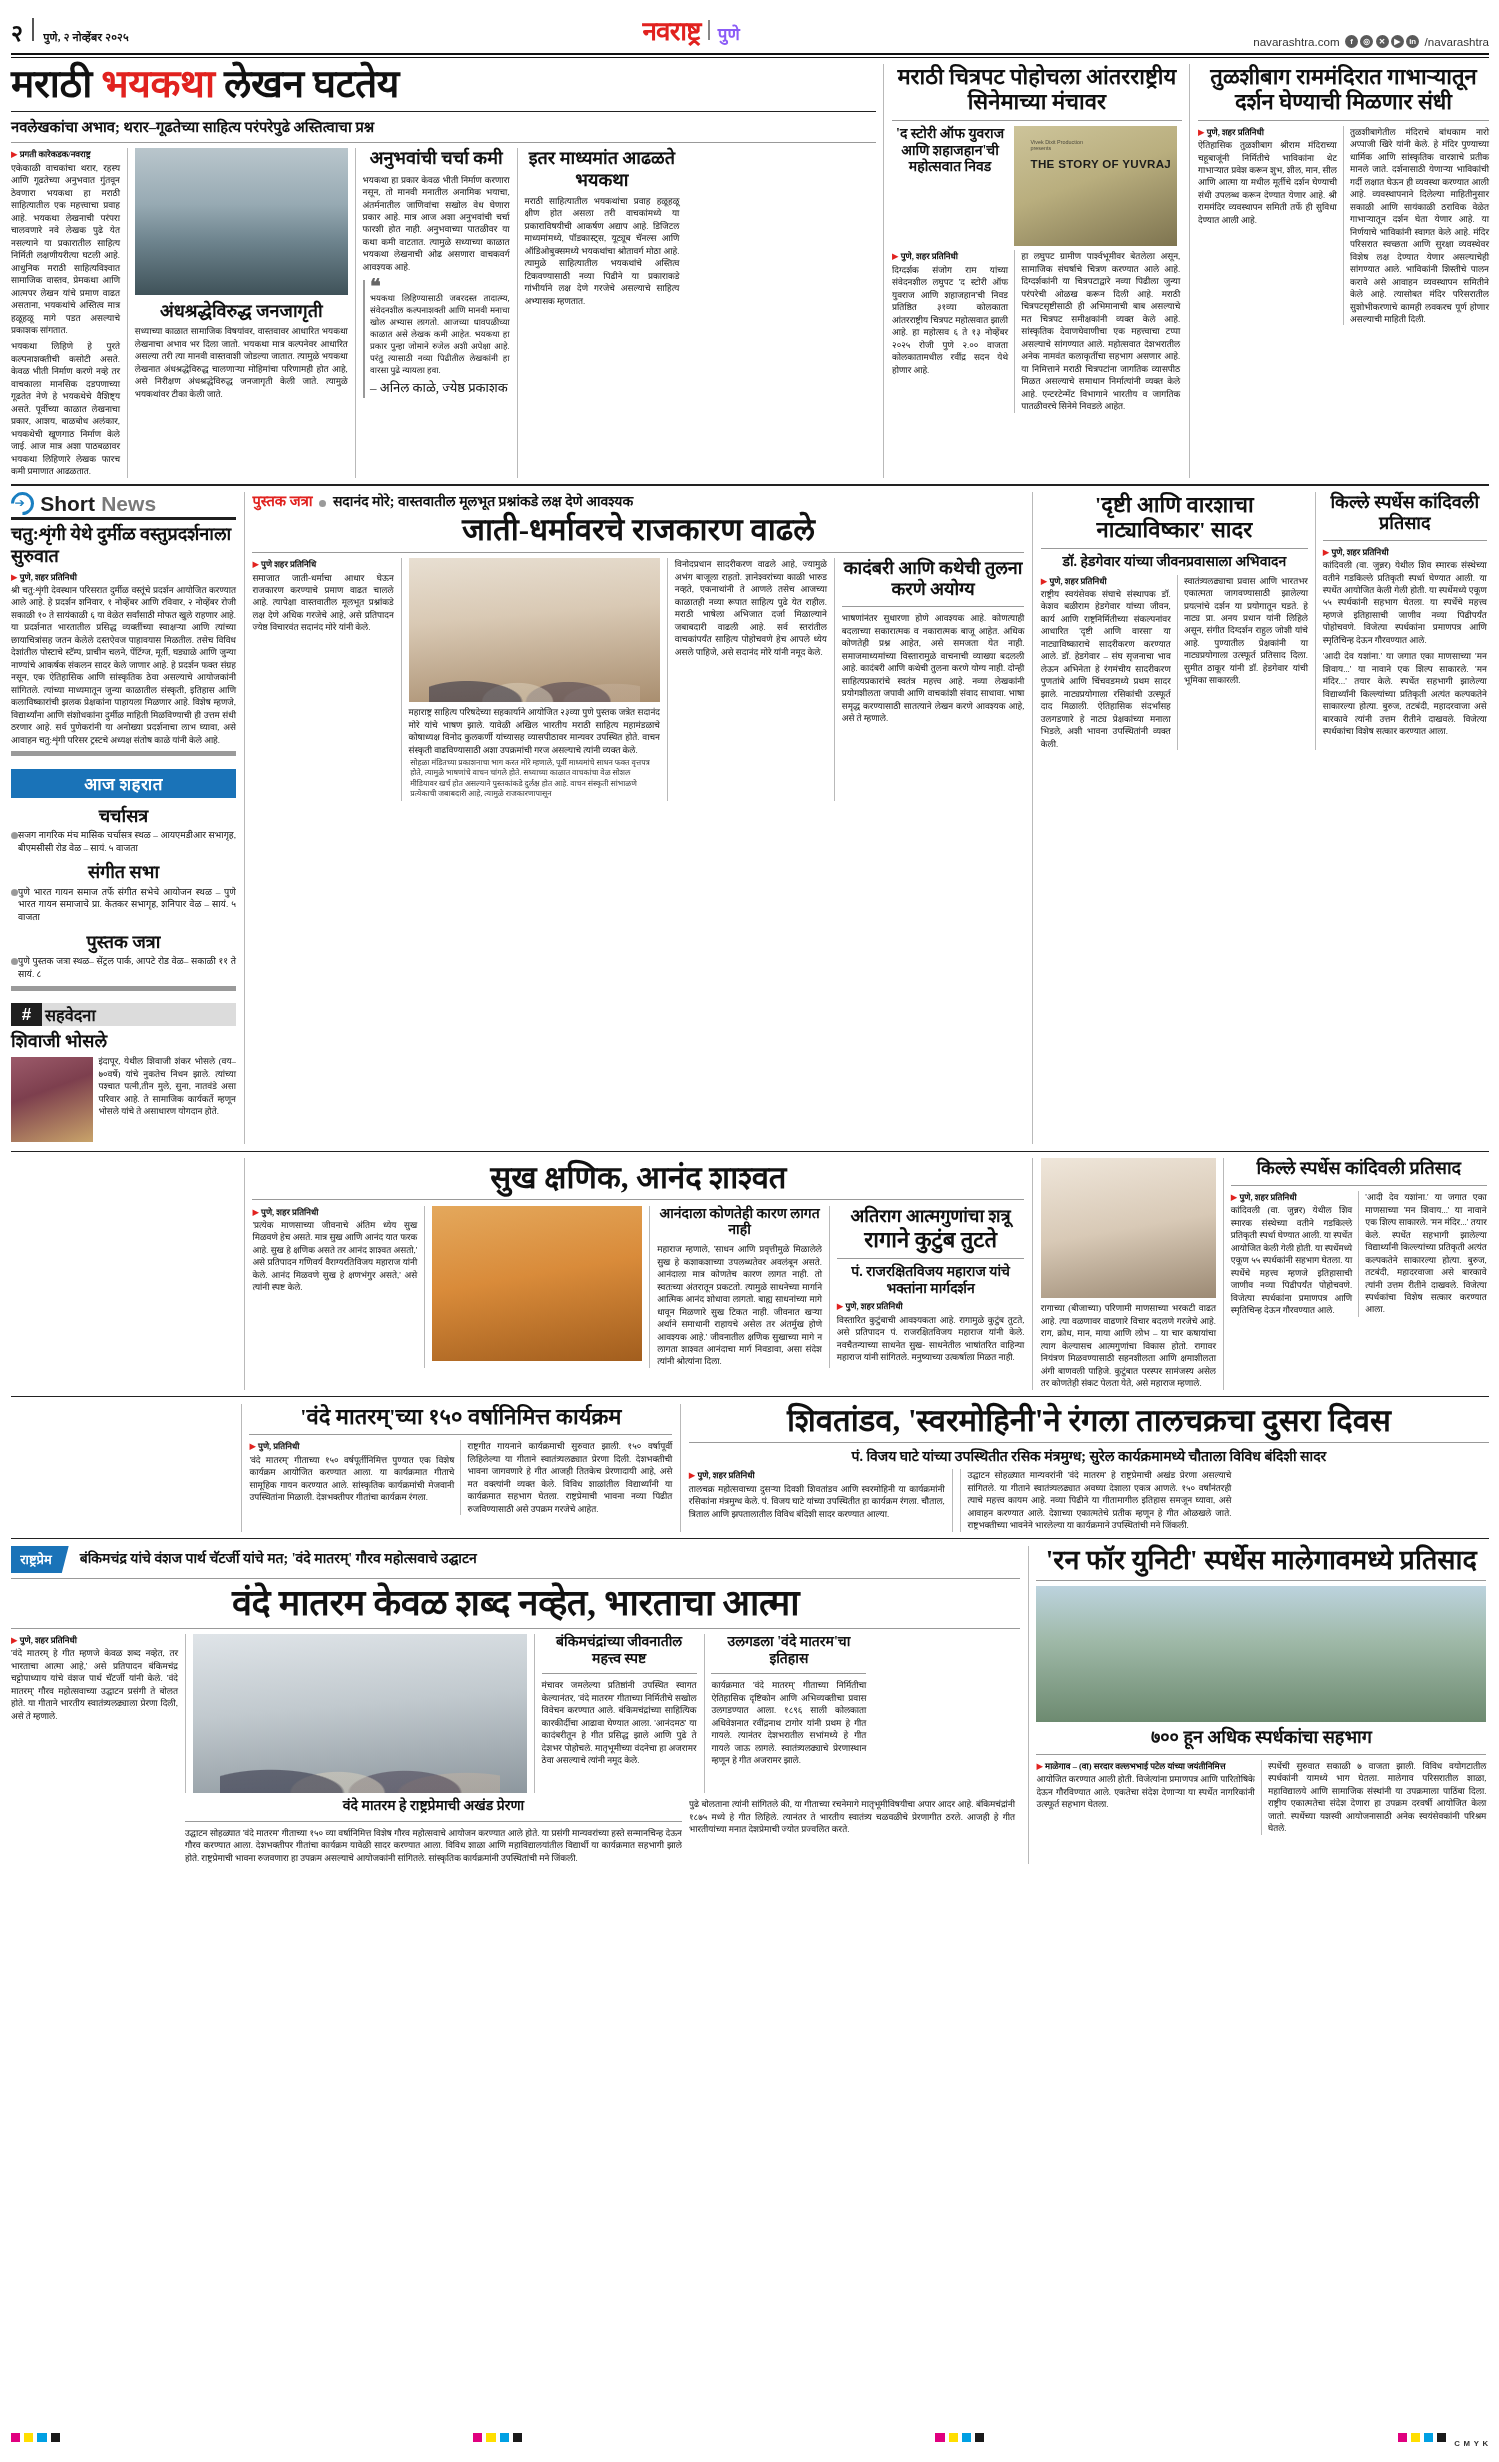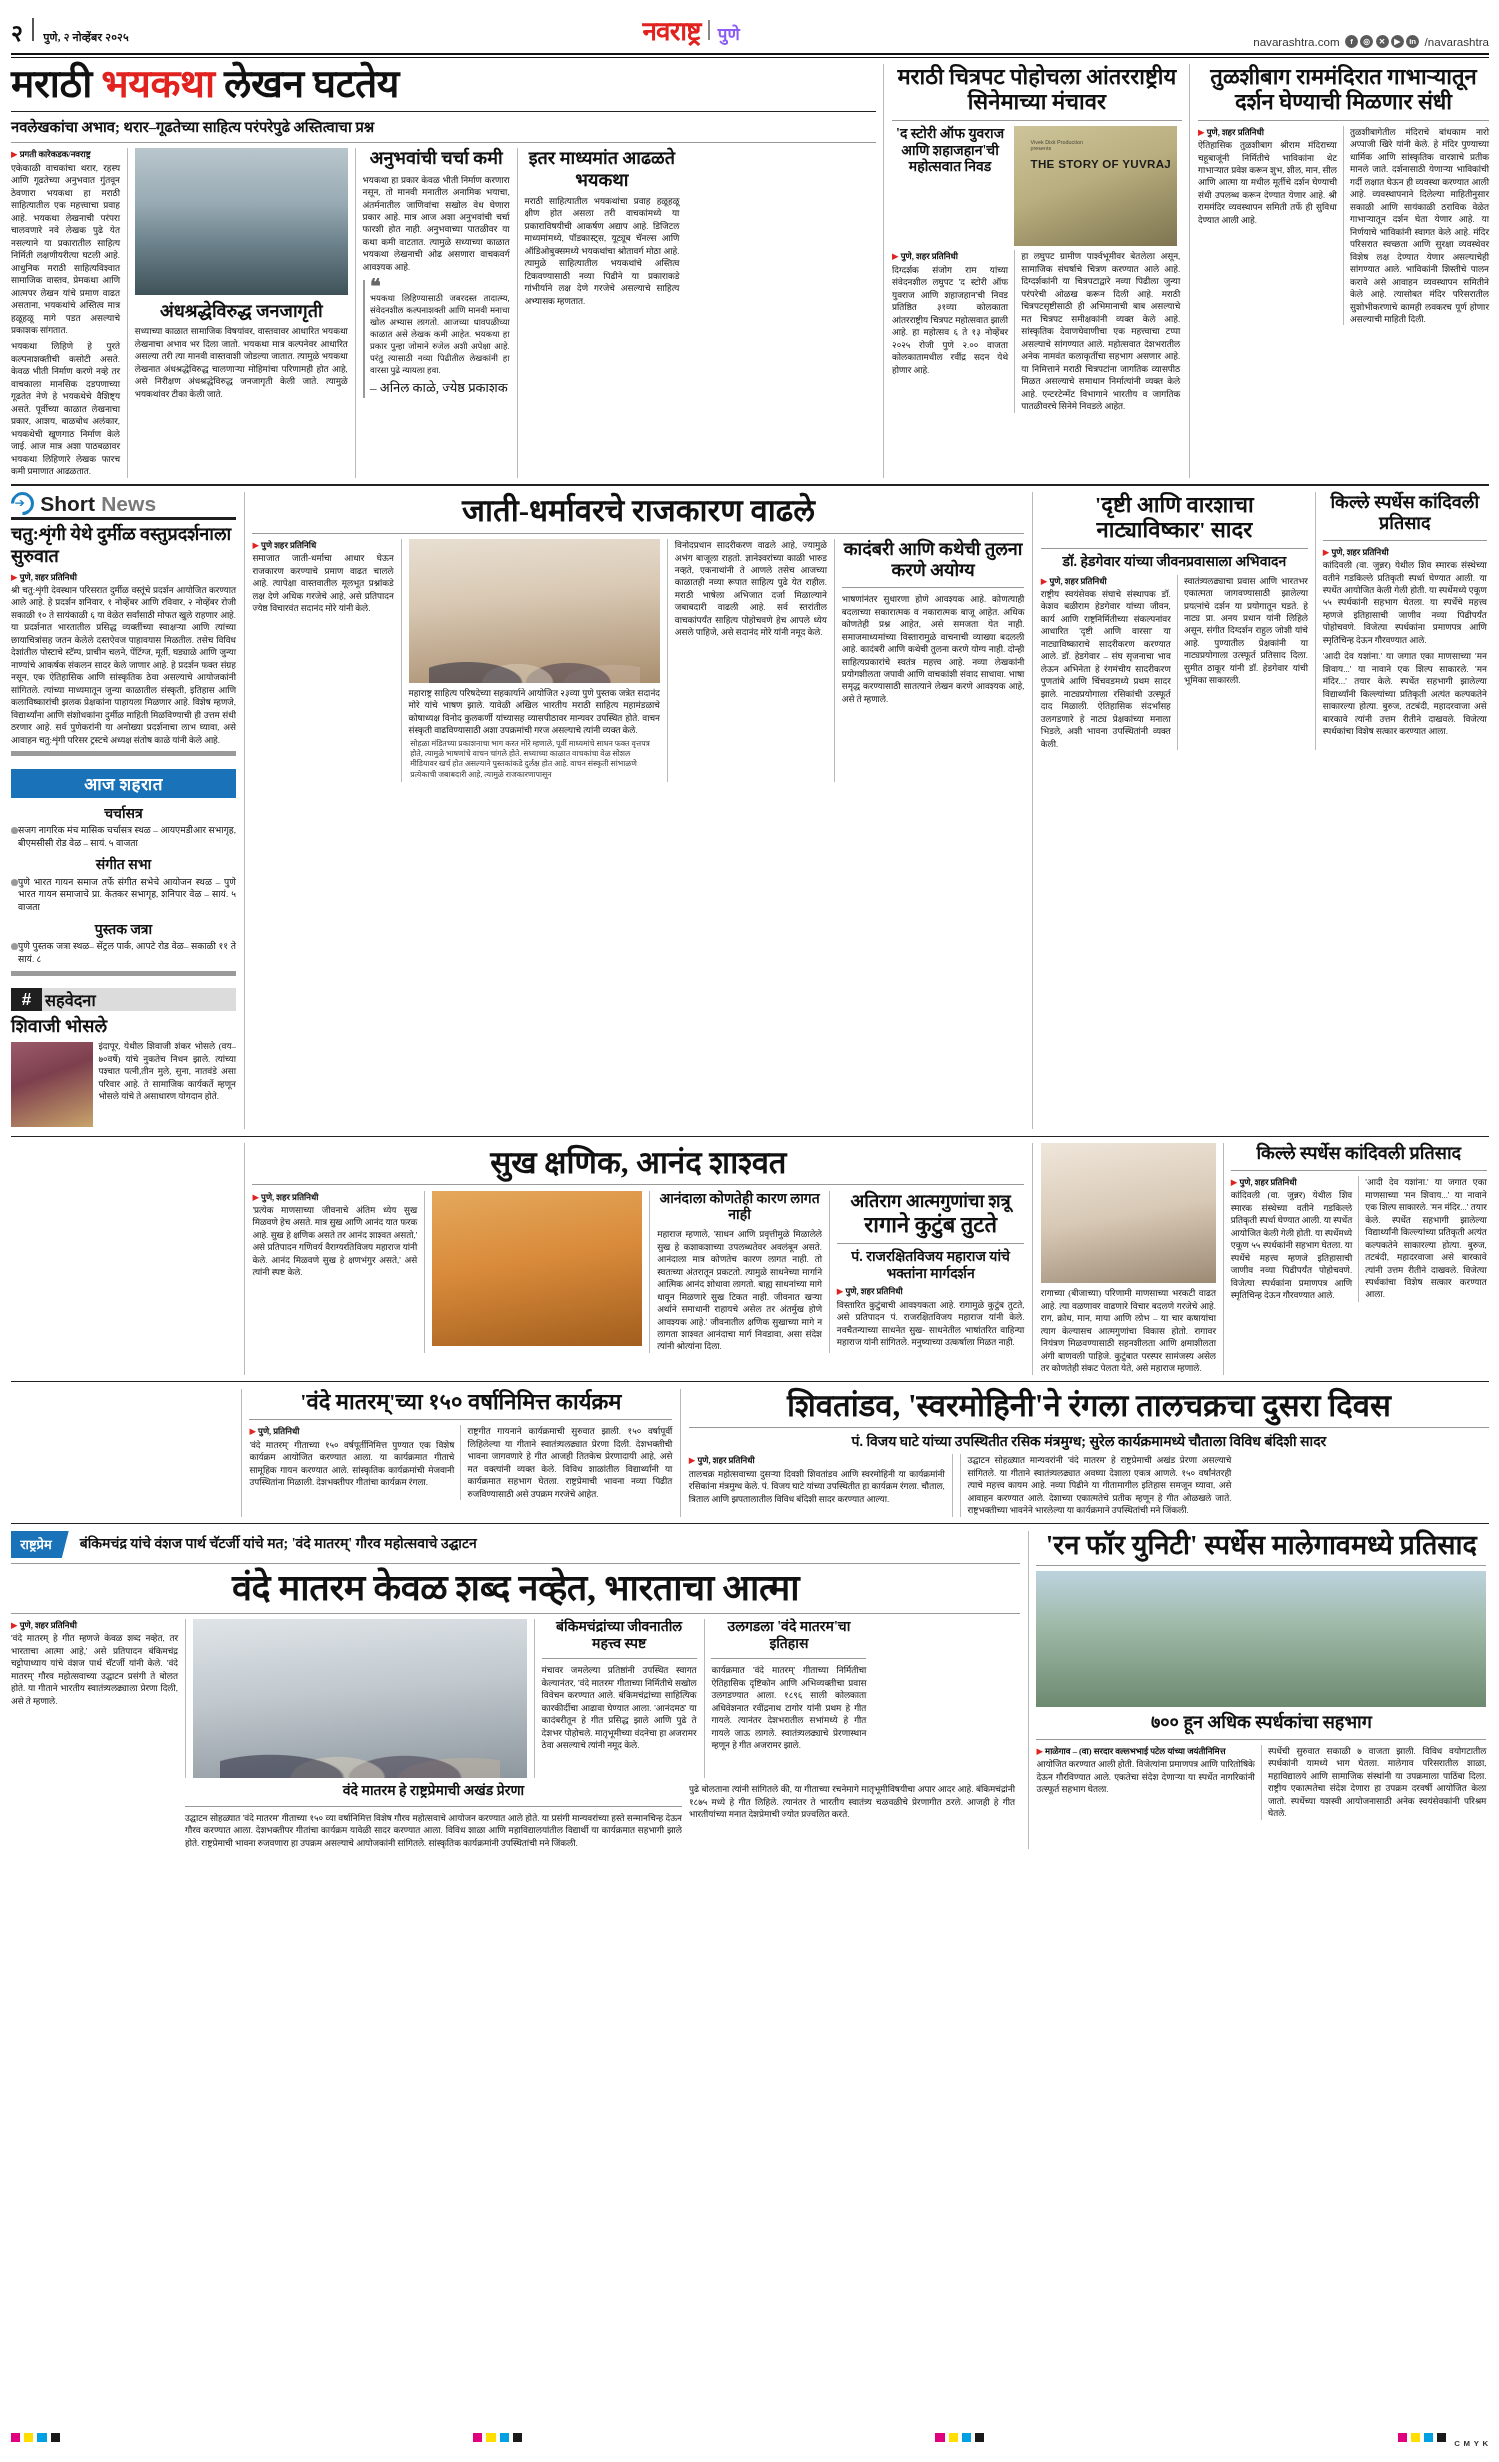--- a/index.html
+++ b/index.html
@@ -106,21 +106,21 @@
   .grey-cap { height:5.4px; background:#9a9a9a; margin-top:4.7px; }
 
   .samvedana { display:flex; align-items:center; background:#dcdcdc; }
   .sv-hash {
     width:31px; height:23px; background:#1f1f1f; color:#fff;
     font-family:"Liberation Sans",sans-serif; font-weight:bold;
     font-size:17px; text-align:center; line-height:23px;
   }
   .sv-label { font-size:16.3px; font-weight:bold; padding-left:3px; }
 
-  .ev-head { font-size:14px; font-weight:bold; text-align:center; margin:4.7px 0 2.3px; }
+  .ev-head { font-size:18px; font-weight:bold; text-align:center; margin:4.7px 0 2.3px; }
   .ev-item { display:flex; gap:0; font-size:9.2px; line-height:1.4; text-align:justify; }
   .bullet { width:7px; height:7px; border-radius:50%; background:#9a9a9a; flex:none; margin-top:3.1px; }
 
   .tag-flag {
     display:inline-block; background:#1a73b8; color:#fff;
     font-size:13px; font-weight:bold; padding:4.7px 9.3px;
     clip-path: polygon(0 0, 100% 0, 88% 100%, 0% 100%);
     padding-right:17px;
   }
 
@@ -309,20 +309,25 @@
         <div class="body">
           <div class="photo ph-obit" style="width:82px;height:85px;float:left;margin:1.6px 5.4px 2.3px 0"></div>
           <span>इंदापूर, येथील शिवाजी शंकर भोसले (वय–७०वर्षे) यांचे नुकतेच निधन झाले. त्यांच्या पश्चात पत्नी,तीन मुले, सुना, नातवंडे असा परिवार आहे. ते सामाजिक कार्यकर्ते म्हणून भोसले यांचे ते असाधारण योगदान होते.</span>
         </div>
       </div>
     </div>
 
     <div class="vline"></div>
 
     <div style="width:772px">
+      <div class="kicker">
+        <span class="tag" style="font-size:14.7px">पुस्तक जत्रा</span>
+        <span class="bullet" style="display:inline-block;vertical-align:middle;margin:0 3.9px"></span>
+        <span style="font-size:14px">सदानंद मोरे; वास्तवातील मूलभूत प्रश्नांकडे लक्ष देणे आवश्यक</span>
+      </div>
       <div class="hd-lg center" style="margin:2.3px 0 3.1px">जाती-धर्मावरचे राजकारण वाढले</div>
       <div class="hline"></div>
 
       <div class="zone" style="gap:7px">
         <div style="width:144px">
           <div class="byline">
             <span class="arrow">▶ </span><span>पुणे शहर प्रतिनिधि</span>
           </div>
           <div class="body">समाजात जाती-धर्माचा आधार घेऊन राजकारण करण्याचे प्रमाण वाढत चालले आहे. त्यापेक्षा वास्तवातील मूलभूत प्रश्नांकडे लक्ष देणे अधिक गरजेचे आहे, असे प्रतिपादन ज्येष्ठ विचारवंत सदानंद मोरे यांनी केले.</div>
         </div>

